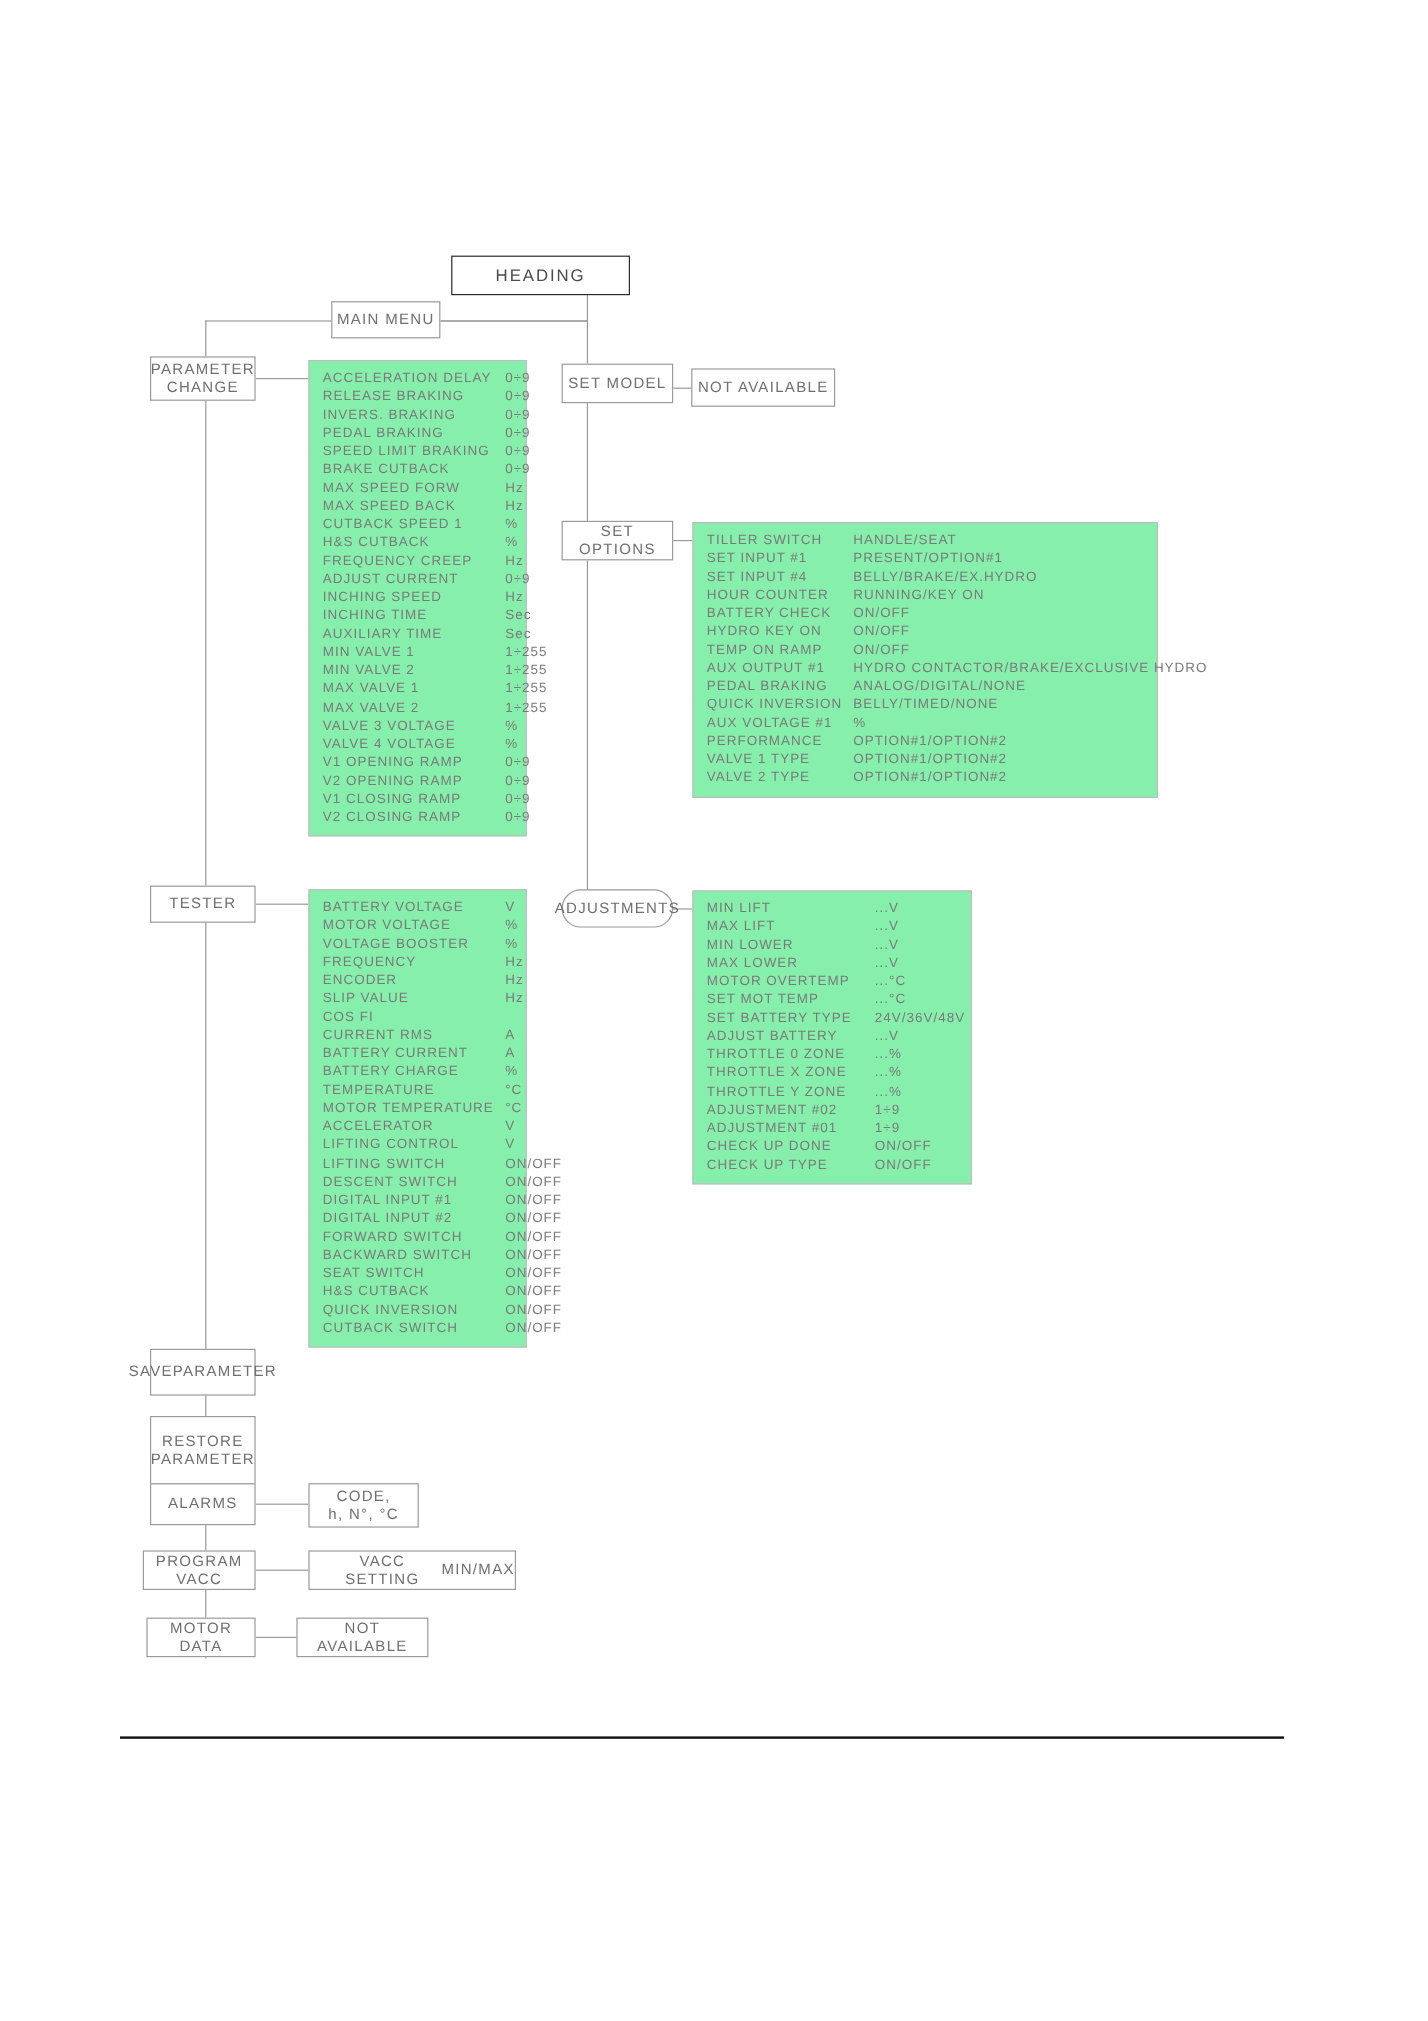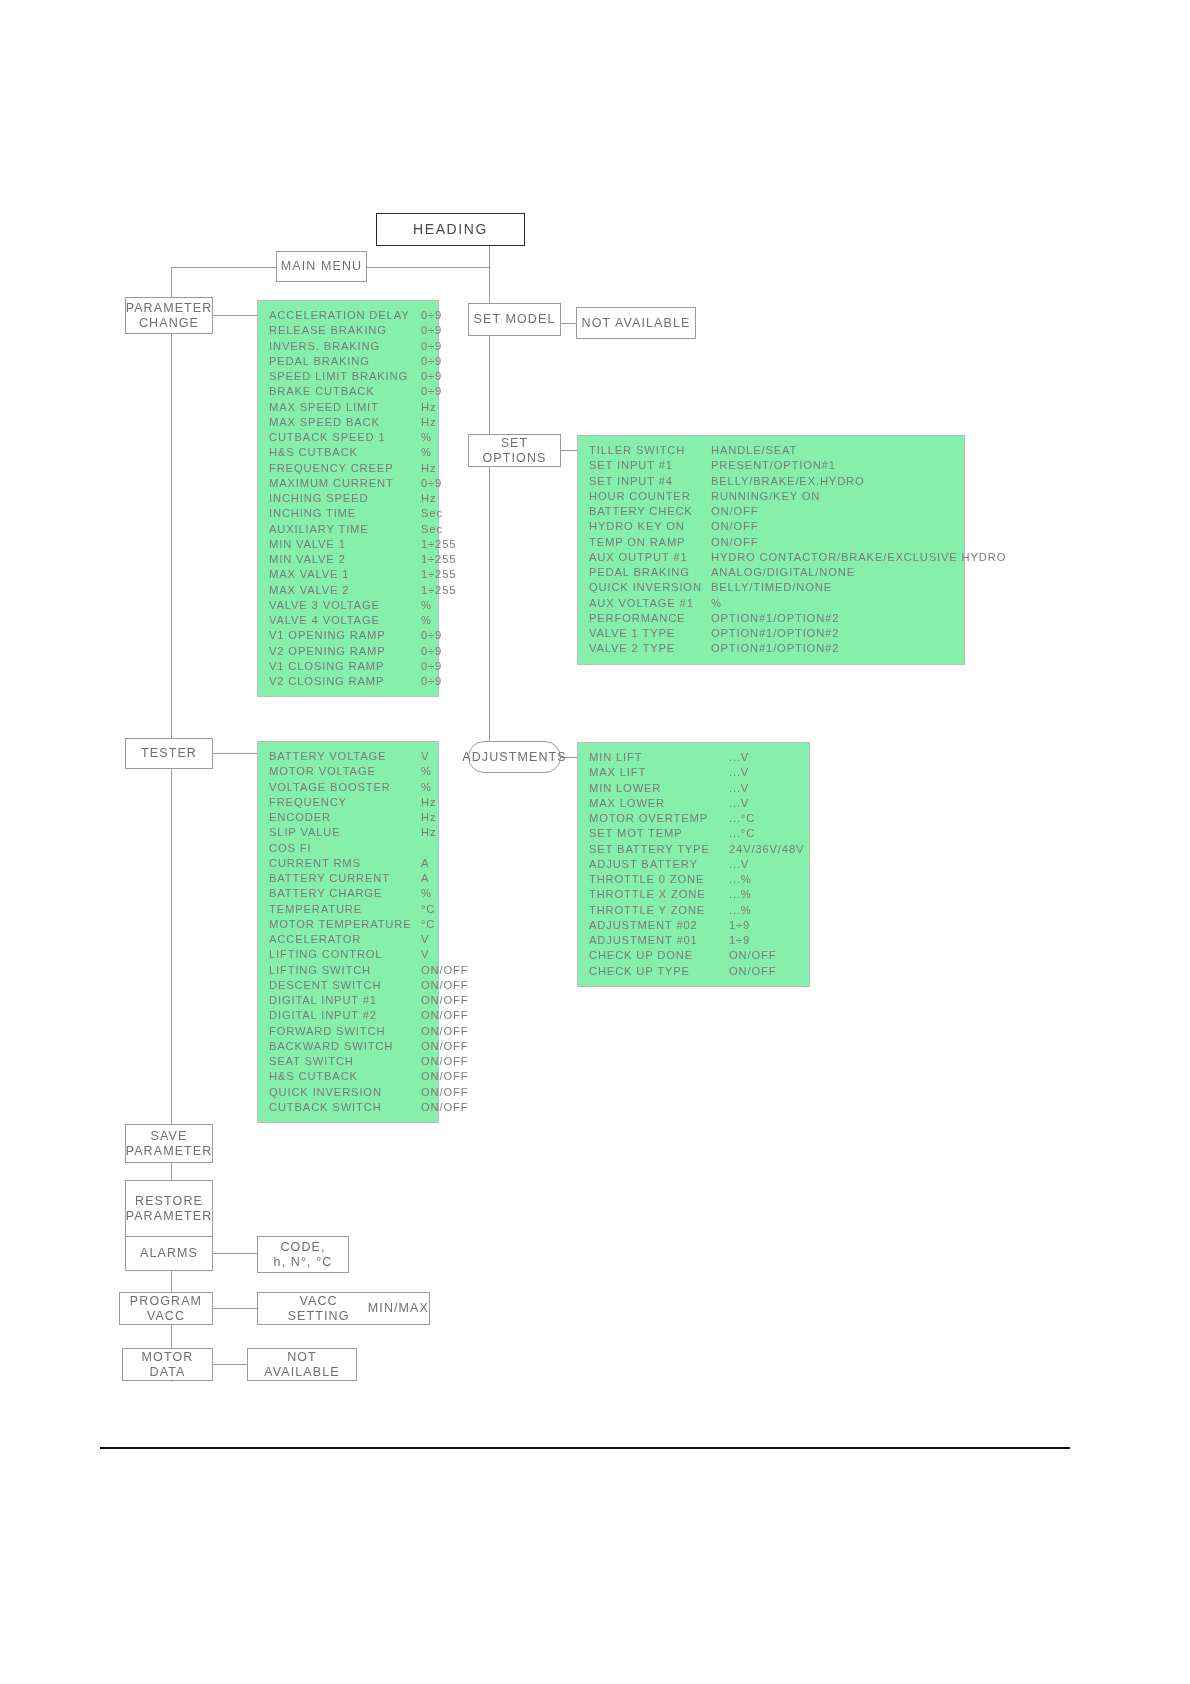--- a/index.html
+++ b/index.html
@@ -124,21 +124,21 @@
   </div>
 
   <div class="node" style="left:125px;top:738px;width:88px;height:31px;">
     <span>TESTER</span>
   </div>
 
   <div class="node" style="left:468px;top:741px;width:93px;height:32px;border-radius:16px;">
     <span>ADJUSTMENTS</span>
   </div>
 
-  <div class="node" style="left:125px;top:1124px;width:88px;height:39px;flex-direction:column;">
+  <div class="node" style="left:125px;top:1124px;width:88px;height:39px;flex-direction:row;">
     <span class="l2">SAVE</span>
     <span class="l2">PARAMETER</span>
   </div>
 
   <div class="node" style="left:125px;top:1180px;width:88px;height:57px;flex-direction:column;">
     <span class="l2">RESTORE</span>
     <span class="l2">PARAMETER</span>
   </div>
 
   <div class="node" style="left:125px;top:1236px;width:88px;height:35px;">
@@ -187,41 +187,41 @@
       </div>
       <div class="row">
         <span class="k">SPEED  LIMIT  BRAKING</span>
         <span class="v">0÷9</span>
       </div>
       <div class="row">
         <span class="k">BRAKE  CUTBACK</span>
         <span class="v">0÷9</span>
       </div>
       <div class="row">
-        <span class="k">MAX  SPEED  LIMIT</span>
+        <span class="k">MAX  SPEED  FORW</span>
         <span class="v">Hz</span>
       </div>
       <div class="row">
         <span class="k">MAX  SPEED  BACK</span>
         <span class="v">Hz</span>
       </div>
       <div class="row">
         <span class="k">CUTBACK  SPEED  1</span>
         <span class="v">%</span>
       </div>
       <div class="row">
         <span class="k">H&amp;S  CUTBACK</span>
         <span class="v">%</span>
       </div>
       <div class="row">
         <span class="k">FREQUENCY  CREEP</span>
         <span class="v">Hz</span>
       </div>
       <div class="row">
-        <span class="k">MAXIMUM  CURRENT</span>
+        <span class="k">ADJUST  CURRENT</span>
         <span class="v">0÷9</span>
       </div>
       <div class="row">
         <span class="k">INCHING  SPEED</span>
         <span class="v">Hz</span>
       </div>
       <div class="row">
         <span class="k">INCHING  TIME</span>
         <span class="v">Sec</span>
       </div>

